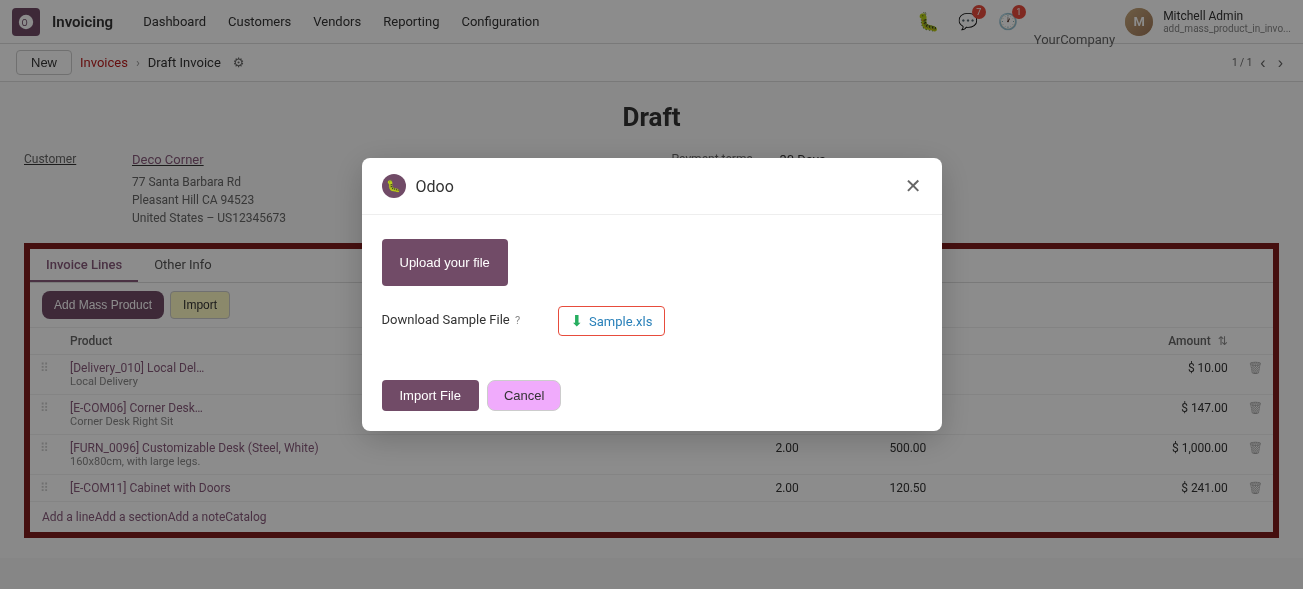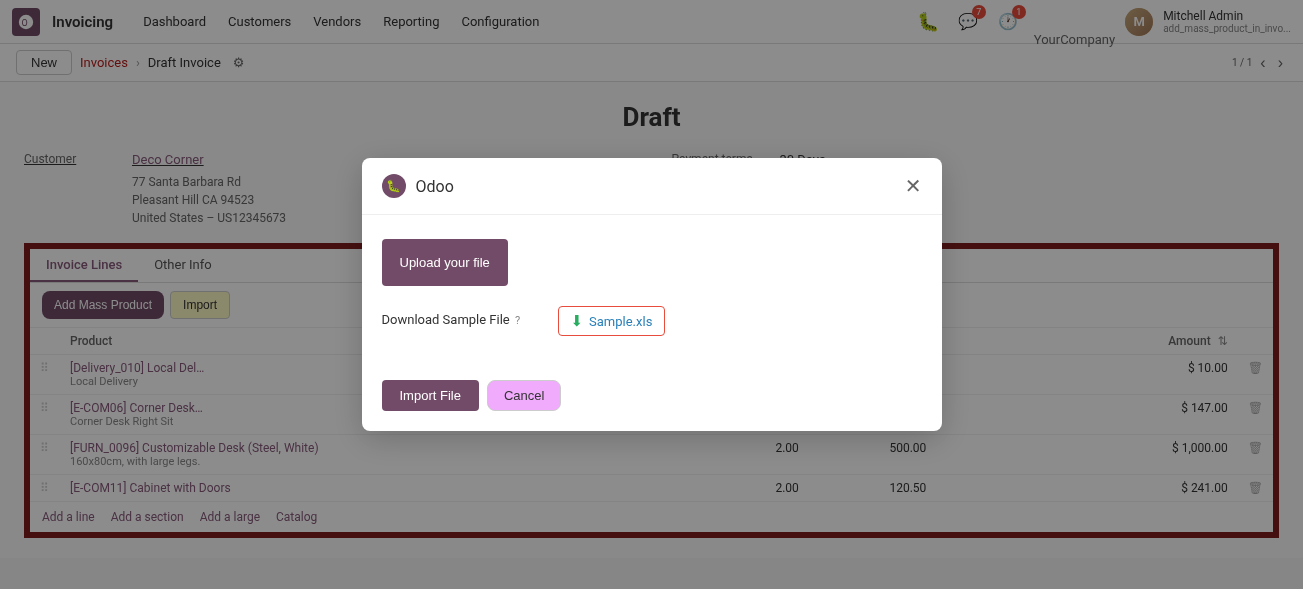--- a/index.html
+++ b/index.html
@@ -179,21 +179,21 @@
     .drag-handle { color: #ccc; cursor: grab; }
     .product-name { color: #875A7B; }
     .product-sub { font-size: 11px; color: #888; }
     .amount-col { text-align: right; }
     .delete-btn { color: #aaa; cursor: pointer; }
     .sort-icon { color: #888; margin-left: 4px; }
 
     .invoice-footer {
       padding: 8px 12px;
       display: flex;
-      gap: 16px;
+      gap: 0;
     }
     .footer-link { color: #875A7B; font-size: 12px; cursor: pointer; }
 
     
     .modal-overlay {
       position: fixed;
       top: 0; left: 0; right: 0; bottom: 0;
       background: rgba(0,0,0,0.45);
       display: flex;
       align-items: center;
@@ -422,21 +422,21 @@
           <td>2.00</td>
           <td>120.50</td>
           <td class="amount-col">$ 241.00</td>
           <td><span class="delete-btn">🗑</span></td>
         </tr>
       </tbody>
     </table>
     <div class="invoice-footer">
       <a class="footer-link">Add a line</a>
       <a class="footer-link">Add a section</a>
-      <a class="footer-link">Add a large</a>
+      <a class="footer-link">Add a note</a>
       <a class="footer-link">Catalog</a>
     </div>
   </div>
 </div>
 
 <div class="modal-overlay">
   <div class="modal">
     <div class="modal-header">
       <div class="odoo-bug">🐛</div>
       <span class="modal-title">Odoo</span>

